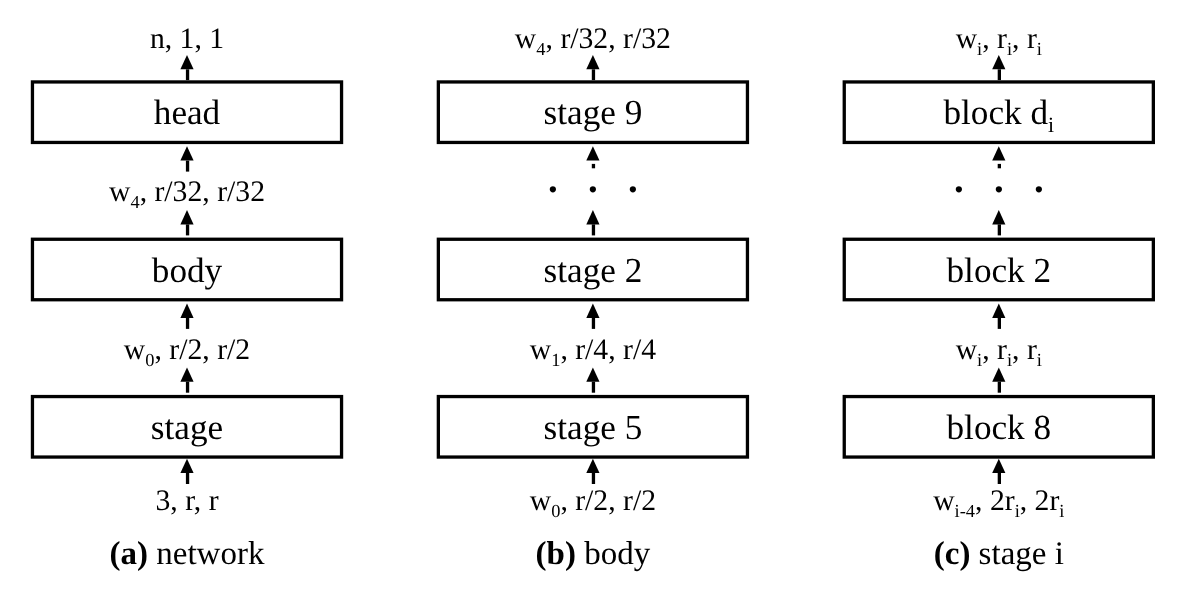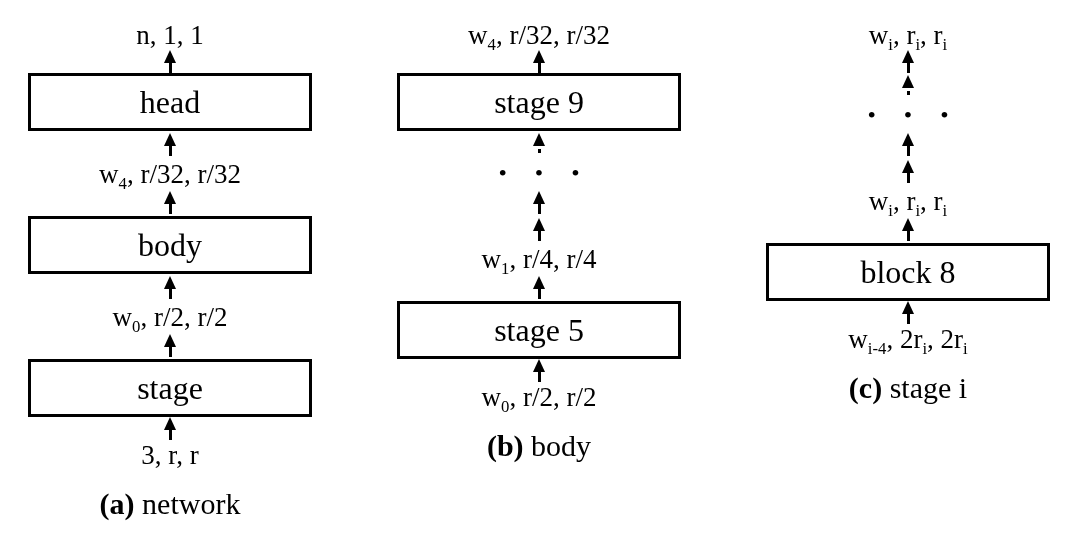--- a/index.html
+++ b/index.html
@@ -113,20 +113,23 @@
       <div class="arrowhead-dotted">
           <div class="tri"></div>
           <div class="dot"></div>
         </div>
       <div class="dots">• • •</div>
       <div class="arrow">
           <div class="tri"></div>
           <div class="stem"></div>
         </div>
     </div>
+    <div class="box">
+        <span>stage 2</span>
+      </div>
     <div class="connector">
       <div class="arrow">
           <div class="tri"></div>
           <div class="stem"></div>
         </div>
       <div class="mid-label">w<sub>1</sub>, r/4, r/4</div>
       <div class="arrow">
           <div class="tri"></div>
           <div class="stem"></div>
         </div>
@@ -144,31 +147,37 @@
       <span>body</span>
     </div>
   </div>
 
   <div class="column">
     <div class="io-label">w<sub>i</sub>, r<sub>i</sub>, r<sub>i</sub></div>
     <div class="arrow">
         <div class="tri"></div>
         <div class="stem"></div>
       </div>
+    <div class="box">
+        <span>block d<sub>i</sub></span>
+      </div>
     <div class="connector">
       <div class="arrowhead-dotted">
           <div class="tri"></div>
           <div class="dot"></div>
         </div>
       <div class="dots">• • •</div>
       <div class="arrow">
           <div class="tri"></div>
           <div class="stem"></div>
         </div>
     </div>
+    <div class="box">
+        <span>block 2</span>
+      </div>
     <div class="connector">
       <div class="arrow">
           <div class="tri"></div>
           <div class="stem"></div>
         </div>
       <div class="mid-label">w<sub>i</sub>, r<sub>i</sub>, r<sub>i</sub></div>
       <div class="arrow">
           <div class="tri"></div>
           <div class="stem"></div>
         </div>

